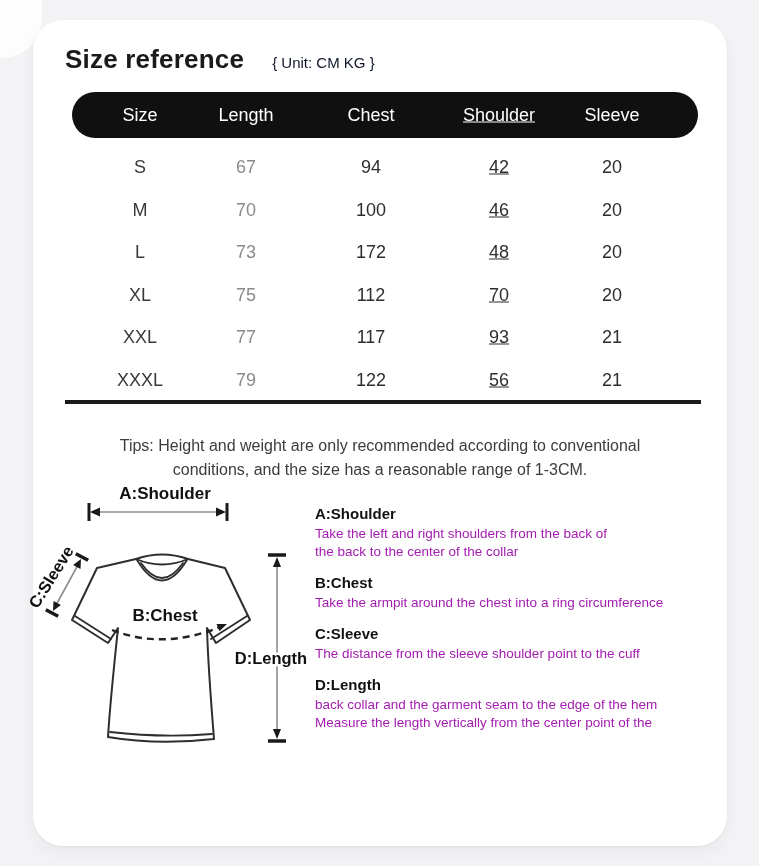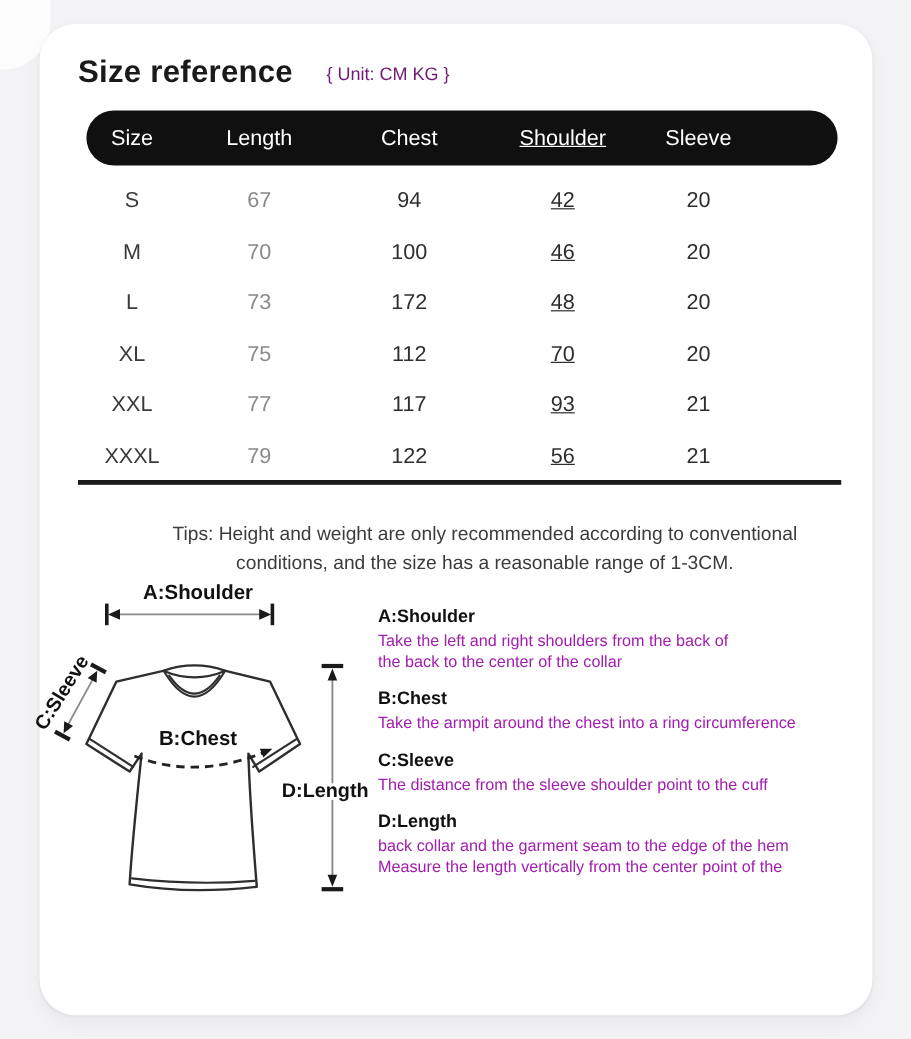--- a/index.html
+++ b/index.html
@@ -14,39 +14,39 @@
     background:#fdfdfd;border-bottom-right-radius:40px;
   }
   .card{
     position:absolute;left:33px;top:20px;width:694px;height:826px;
     background:#ffffff;border-radius:30px;
     box-shadow:0 1px 3px rgba(0,0,0,.05), 0 8px 18px rgba(0,0,0,.04);
   }
   
   .title-row{position:absolute;left:32px;top:24px;display:flex;align-items:flex-end;gap:28px;}
   .title-row h1{margin:0;font-size:26px;font-weight:bold;color:#1a1a1a;letter-spacing:.2px;}
-  .unit-note{font-size:15px;color:#701a75;padding-bottom:4px;}
+  .unit-note{font-size:15px;color:#0f172a;padding-bottom:4px;}
   
   .pill{
     position:absolute;left:39px;top:72px;width:626px;height:46px;
     background:#101010;border-radius:23px;
   }
-  .cell{position:absolute;top:50%;transform:translate(-50%,-50%);white-space:nowrap;}
+  .cell{position:absolute;top:50%;transform:translate(-50%,-50%);white-space:nowrap;margin-left:30px;}
   .c0{left:38px;} .c1{left:144px;} .c2{left:269px;} .c3{left:397px;text-decoration:underline;} .c4{left:510px;}
   .pill .cell{color:#ffffff;font-size:18px;}
   
   .rows{position:absolute;left:39px;top:126px;width:626px;}
   .trow{position:relative;height:42.5px;}
   .trow .cell{font-size:18px;color:#2e2e2e;}
   .trow .cell.size{color:#3a3a3a;}
   .trow .cell.len{color:#8a8a8a;}
   
   .divider{position:absolute;left:32px;top:380px;width:636px;height:4px;background:#1a1a1a;}
   .tips{position:absolute;left:0;top:414px;width:100%;text-align:center;
-        font-size:16px;line-height:24px;color:#3c3c3c;padding-left:24px;}
+        font-size:16px;line-height:24px;color:#3c3c3c;}
   
   .diagram{position:absolute;left:-3px;top:460px;}
   .diagram text{font-family:"Liberation Sans",sans-serif;font-weight:bold;fill:#111;}
   .halo{paint-order:stroke;stroke:#ffffff;stroke-width:5px;stroke-linejoin:round;}
   
   .descs{position:absolute;left:282px;top:485px;width:416px;}
   .desc-item{margin-bottom:13px;}
   .desc-title{font-size:15px;font-weight:bold;color:#111;margin-bottom:3px;}
   .desc-line{font-size:13.5px;line-height:18px;color:#a21caf;white-space:nowrap;}
 </style>

